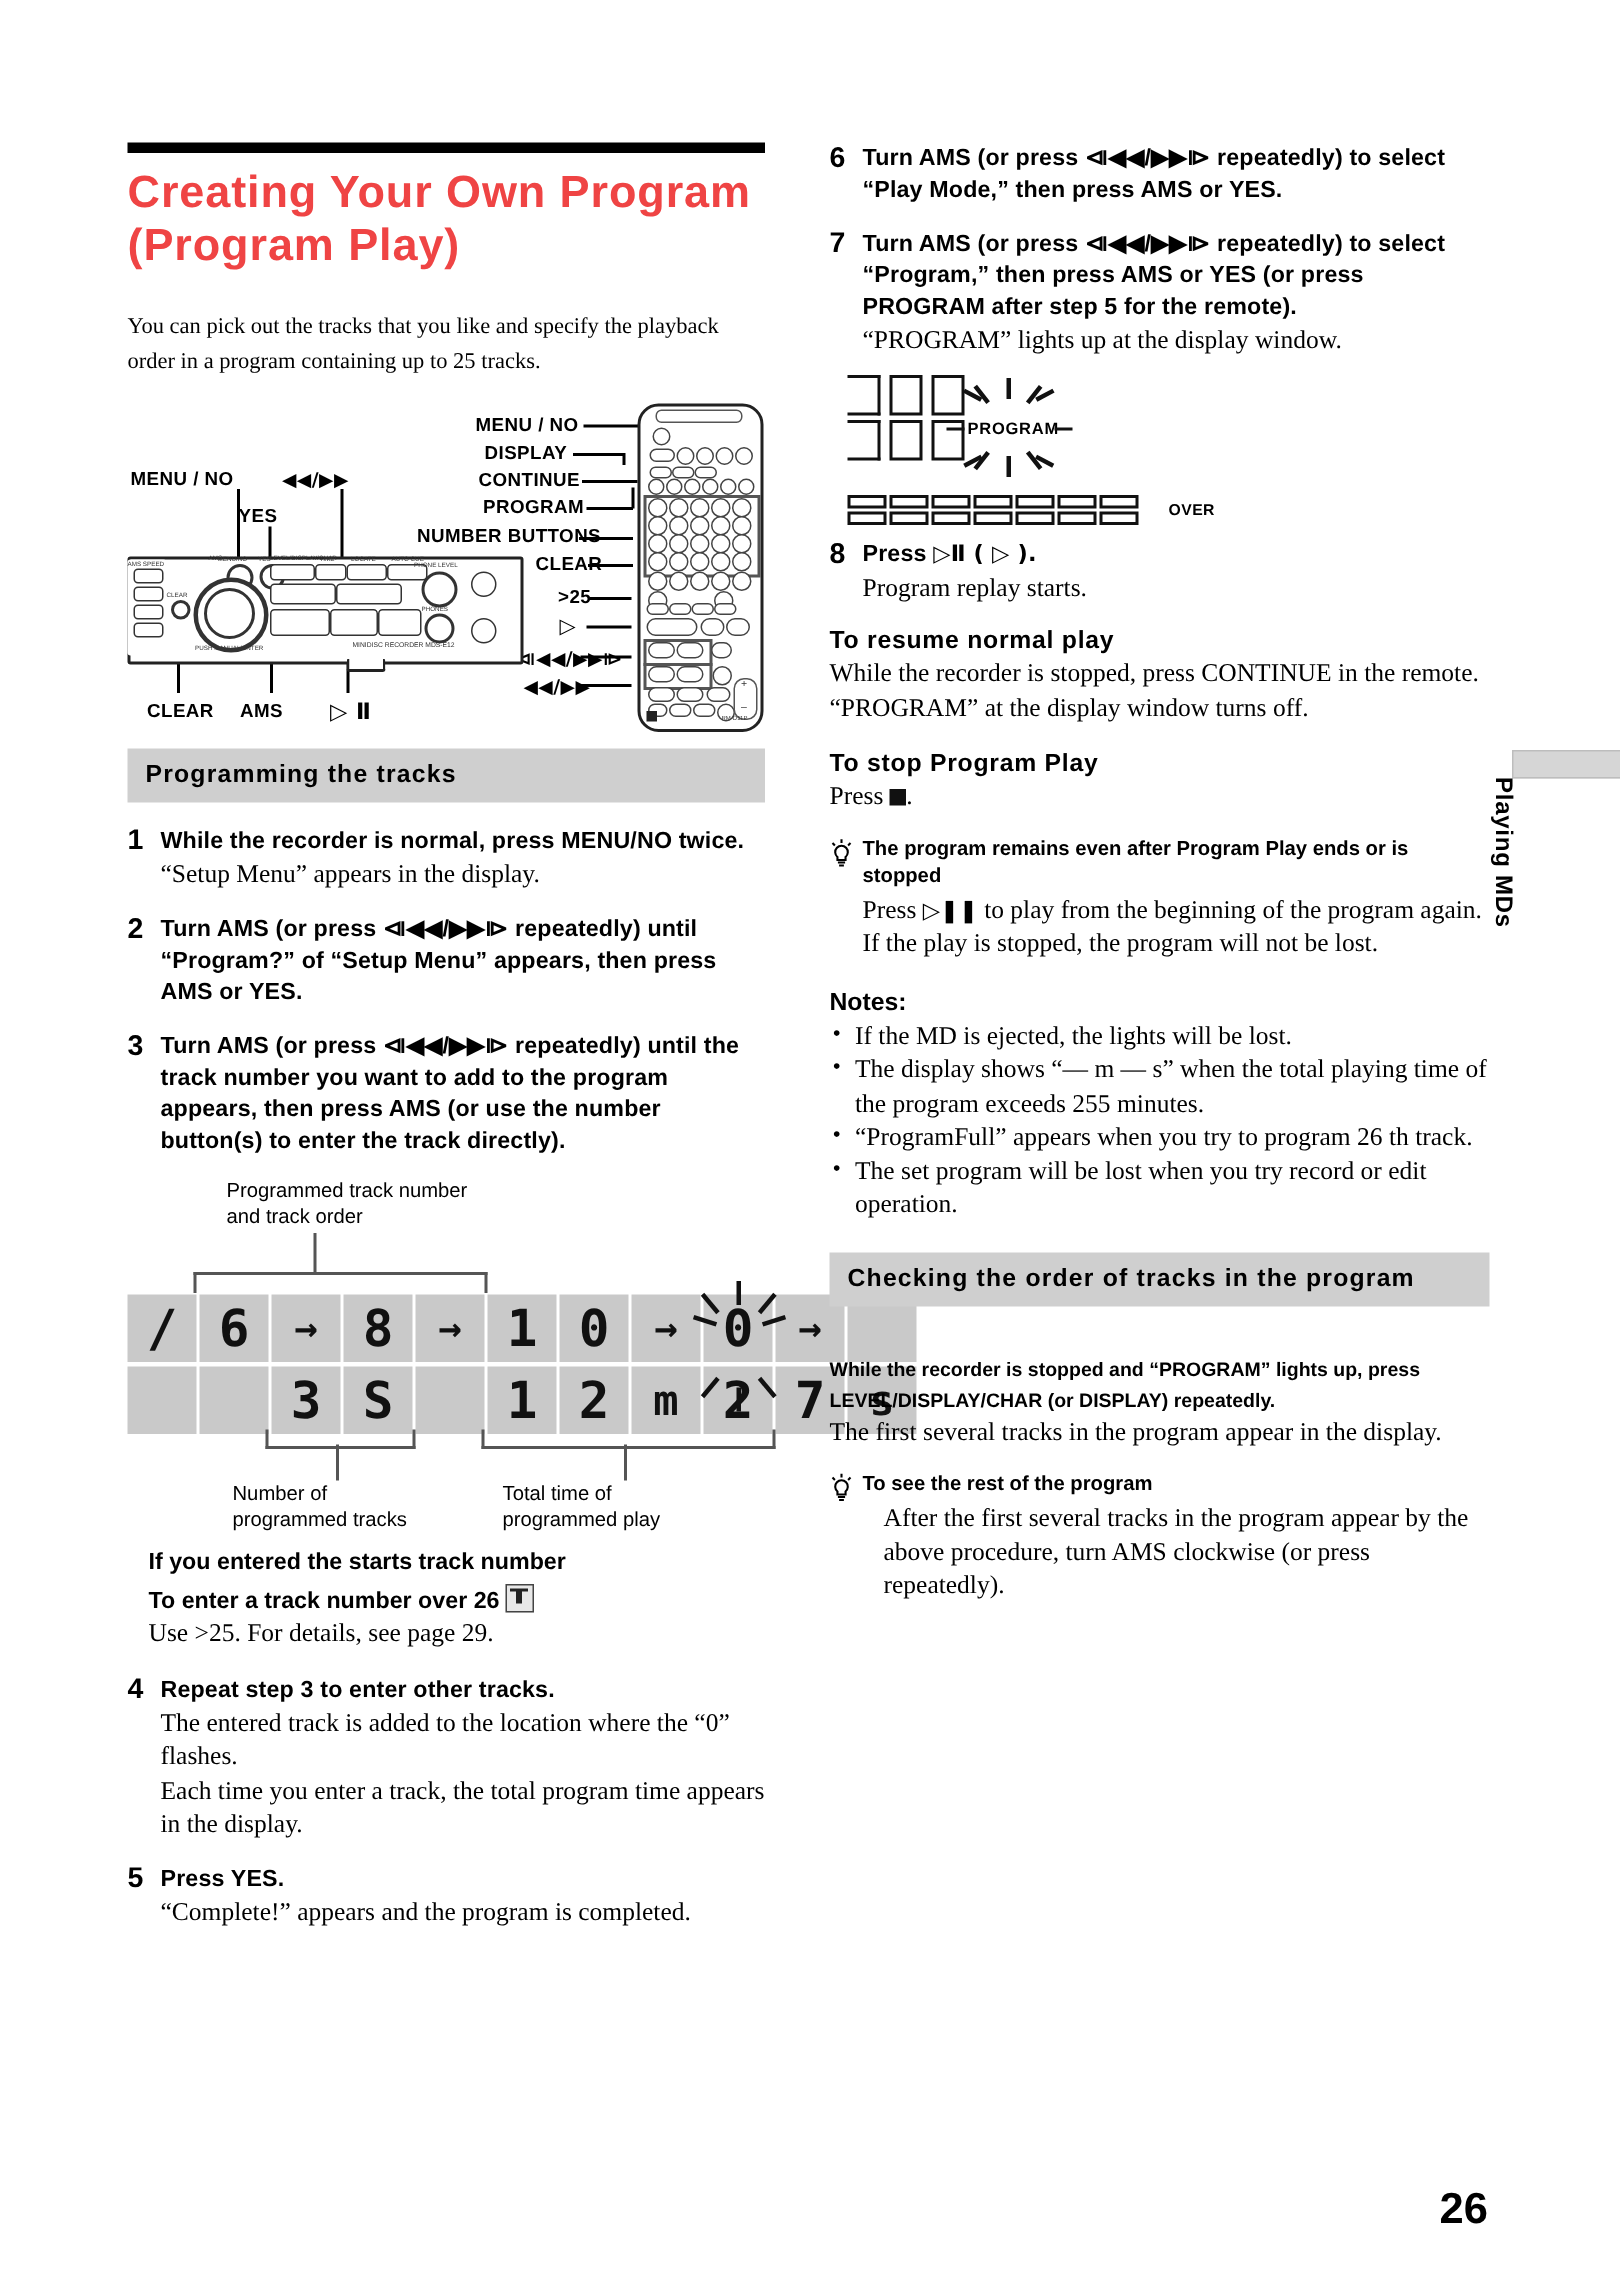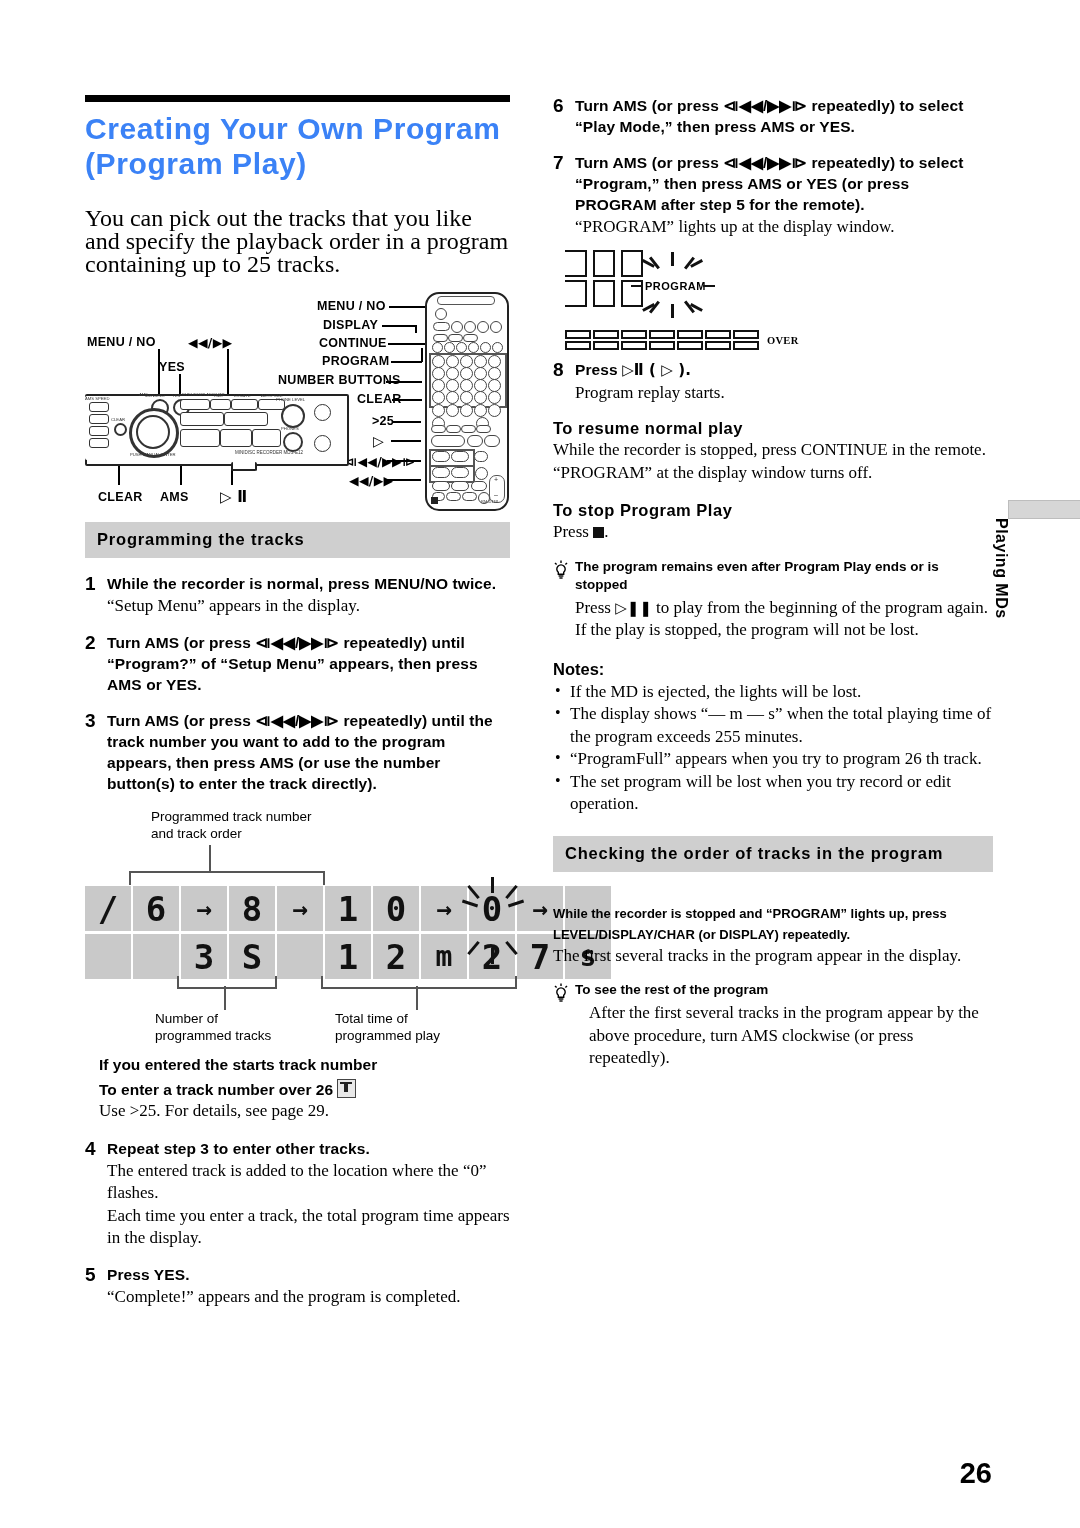--- a/index.html
+++ b/index.html
@@ -12,23 +12,23 @@
 
   
   .col-left{position:absolute;left:85px;top:95px;width:425px;}
   .col-right{position:absolute;left:553px;top:95px;width:440px;}
 
   
   .rule-top{width:425px;height:7px;background:#000;margin-bottom:9px;}
   .h1{
     font-family:"Liberation Sans", sans-serif;
     font-weight:bold;font-size:30px;line-height:35px;
-    letter-spacing:0.6px;color:#3b82f6;margin:0 0 26px 0;
-  }
-  .intro{font-size:24px;line-height:23px;}
+    letter-spacing:0.6px;color:#ef4444;margin:0 0 26px 0;
+  }
+  .intro{font-size:15px;line-height:23px;}
 
   
   .secbar{
     background:#cfcfcf;
     font-family:"Liberation Sans", sans-serif;
     font-weight:bold;font-size:16.5px;letter-spacing:0.8px;
     padding:7px 12px 8px 12px;line-height:21px;
   }
 
   
@@ -99,21 +99,21 @@
   
   .burst{position:absolute;pointer-events:none;}
   .burst i{position:absolute;background:#111;display:block;}
 
   
   .progfig{position:relative;margin-top:10px;height:105px;}
   .segbox{width:22px;height:27px;border:2.5px solid #111;box-sizing:border-box;}
   .segbox.half{border-left:none;}
   .overrow{display:flex;align-items:center;margin-top:10px;}
   .overcell{width:26px;height:9px;border:2px solid #111;box-sizing:border-box;margin-right:2px;}
-  .overlabel{font-family:Liberation Serif, serif;font-weight:bold;font-size:10.5px;margin-left:6px;letter-spacing:.3px;}
+  .overlabel{font-family:Liberation Sans, sans-serif;font-weight:bold;font-size:10.5px;margin-left:18px;letter-spacing:.3px;}
   .progword{
     font-family:"Liberation Sans",sans-serif;font-weight:bold;font-size:11px;
     letter-spacing:.5px;
   }
 
   
   .sidetab-box{position:absolute;left:1008px;top:500px;width:72px;height:17px;background:#d6d6d6;border:1px solid #bdbdbd;}
   .sidetab-text{
     position:absolute;left:1010px;top:518px;width:110px;
     font-family:"Liberation Sans",sans-serif;font-weight:bold;font-size:16px;

